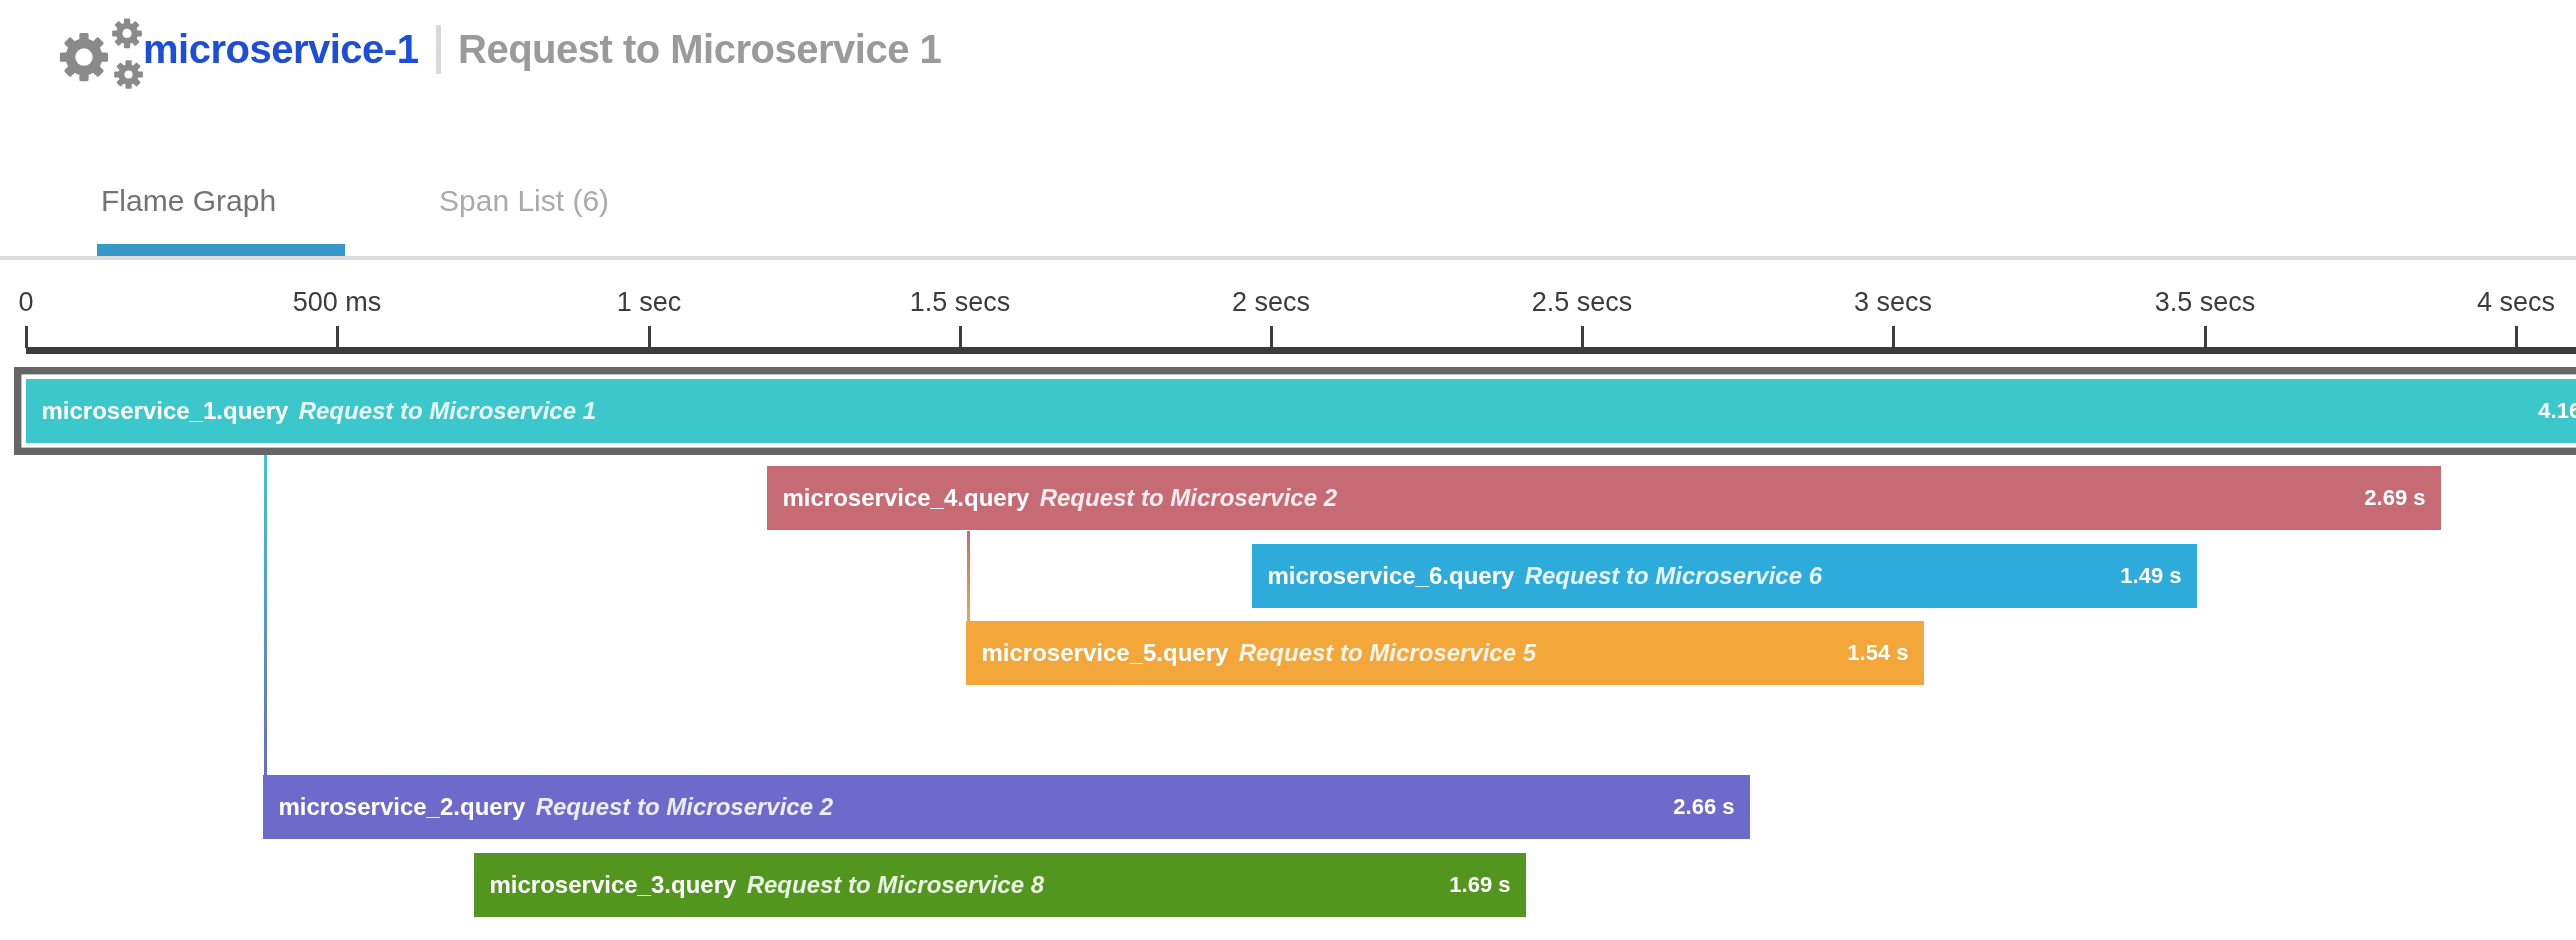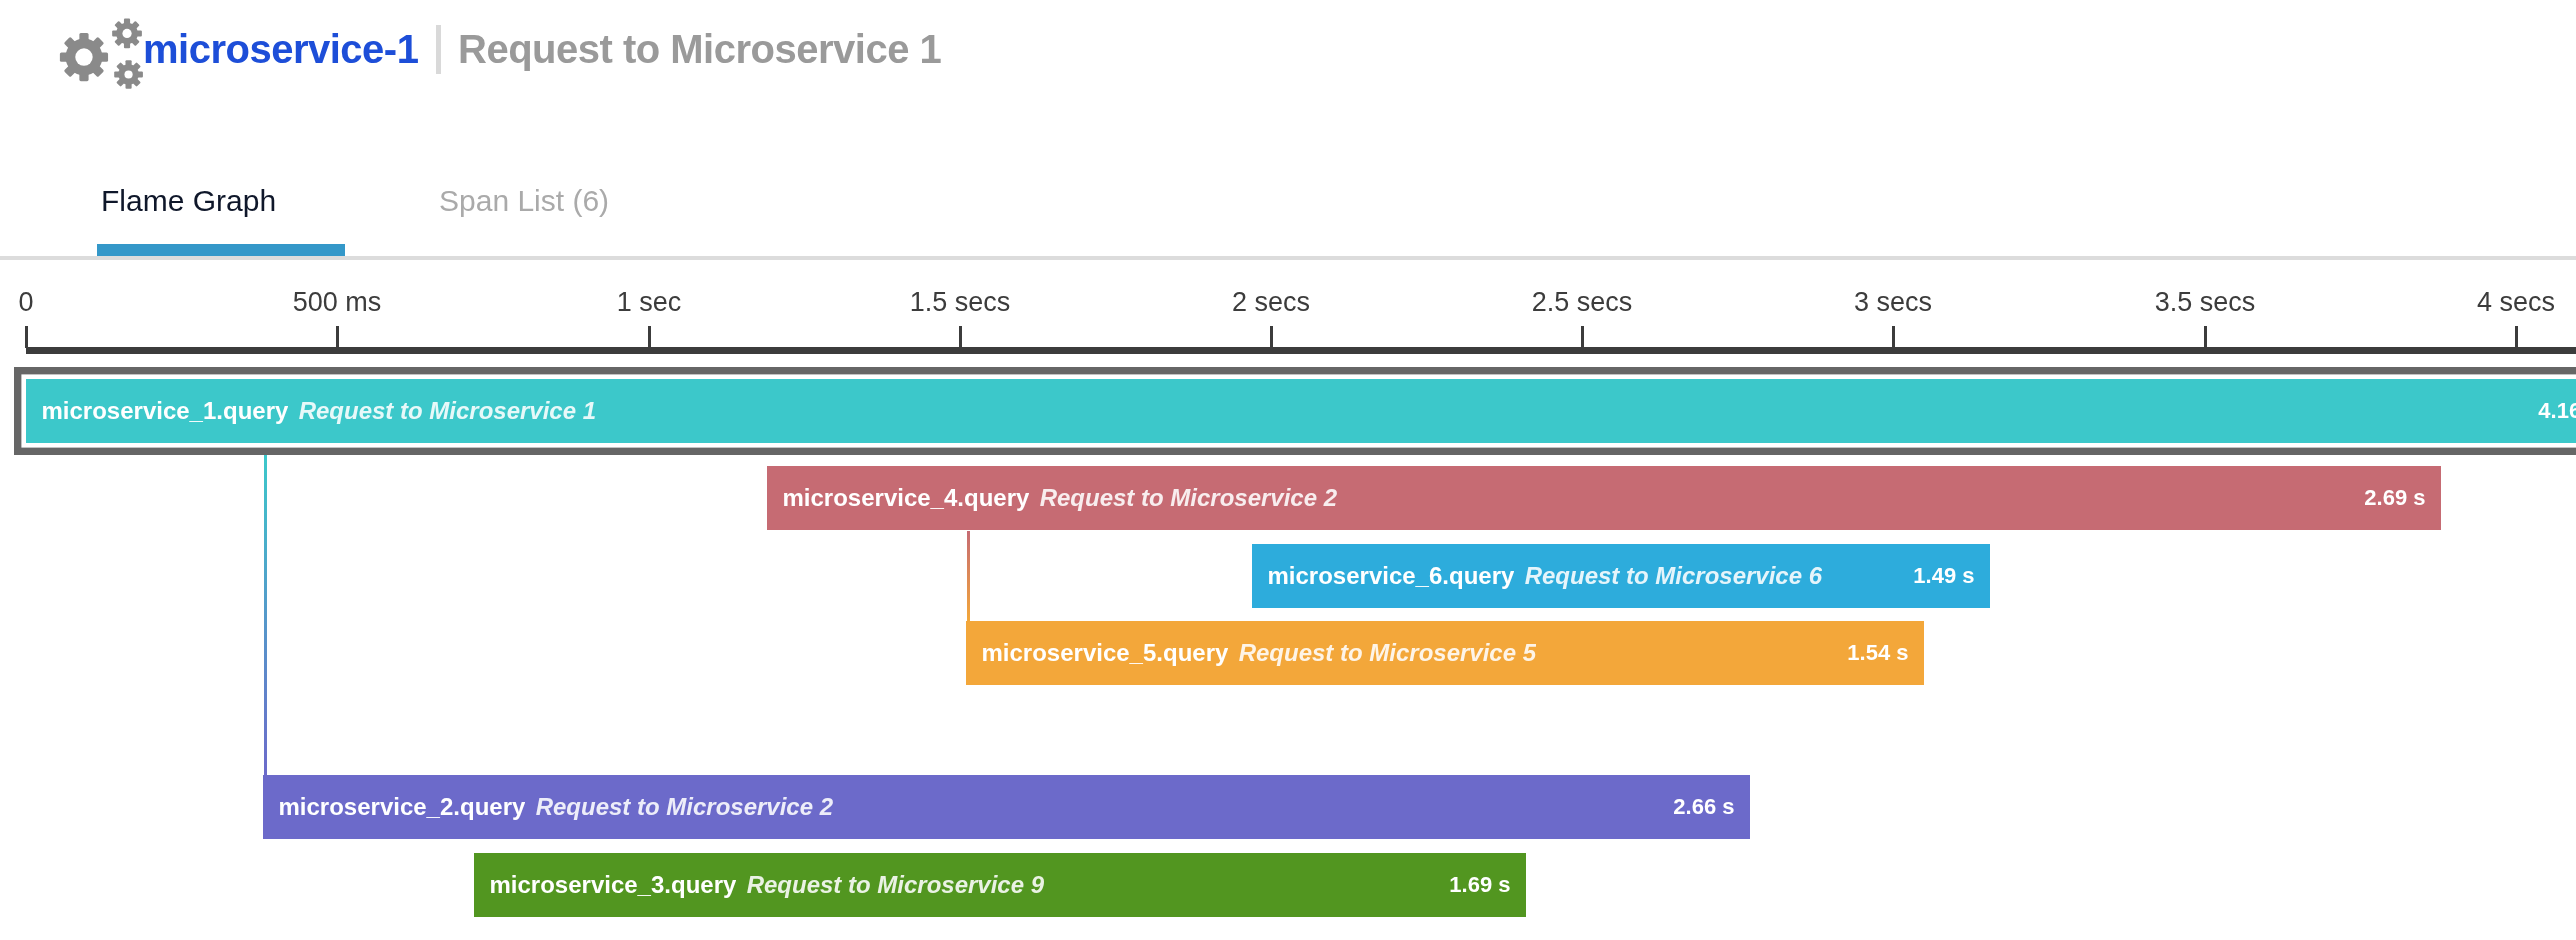--- a/index.html
+++ b/index.html
@@ -21,21 +21,21 @@
   .resource-name{font-size:40px;font-weight:bold;color:#9a9a9a;letter-spacing:-0.5px;}
   .meta-row{
     position:absolute;left:56px;top:100px;
     display:flex;align-items:baseline;white-space:nowrap;
     font-size:30px;color:#3a3a3a;
   }
   .meta-duration{margin-left:61px;}
   
   .tabs{position:absolute;left:0;top:184px;width:100%;height:77px;}
   .tab{position:absolute;top:0;font-size:30px;white-space:nowrap;cursor:pointer;}
-  .tab-flame{left:101px;color:#0f172a;}
+  .tab-flame{left:101px;color:#737373;}
   .tab-spanlist{left:439px;color:#aaaaaa;}
   .tab-underline{position:absolute;left:97px;top:60px;width:248px;height:12px;background:#3498c9;}
   .tabs-bottom-divider{position:absolute;left:0;top:72px;width:100%;height:4.1px;background:#dcdcdc;}
   
   .ruler{position:absolute;left:0;top:0;width:100%;height:361px;}
   .ruler-baseline{position:absolute;top:347px;height:6.7px;background:#3c3c3c;}
   .ruler-tick{position:absolute;top:326px;width:2.6px;height:21.6px;background:#3c3c3c;}
   .ruler-tick-label{
     position:absolute;top:287px;transform:translateX(-50%);
     font-size:27px;color:#3c3c3c;white-space:nowrap;
@@ -148,37 +148,37 @@
         <div class="span-bar" style="left: 26px; width: 2589px; top: 379px; background: rgb(60, 200, 202); box-shadow: rgb(255, 255, 255) 0px 0px 0px 4.6px, rgb(102, 102, 102) 0px 0px 0px 12px;">
           <span class="span-label">microservice_1.query</span>
           <span class="span-label span-resource">Request to Microservice 1</span>
           <span class="span-duration">4.16 s</span>
         </div>
         <div class="span-bar" style="left: 767px; width: 1674px; top: 466px; background: rgb(198, 107, 115);">
           <span class="span-label">microservice_4.query</span>
           <span class="span-label span-resource">Request to Microservice 2</span>
           <span class="span-duration">2.69 s</span>
         </div>
-        <div class="span-bar" style="left: 1252px; width: 738px; top: 544px; background: rgb(45, 172, 220);">
+        <div class="span-bar" style="left: 1252px; width: 945px; top: 544px; background: rgb(45, 172, 220);">
           <span class="span-label">microservice_6.query</span>
           <span class="span-label span-resource">Request to Microservice 6</span>
           <span class="span-duration">1.49 s</span>
         </div>
         <div class="span-bar" style="left: 966px; width: 958px; top: 621px; background: rgb(243, 167, 58);">
           <span class="span-label">microservice_5.query</span>
           <span class="span-label span-resource">Request to Microservice 5</span>
           <span class="span-duration">1.54 s</span>
         </div>
         <div class="span-bar" style="left: 263px; width: 1487px; top: 775px; background: rgb(108, 106, 202);">
           <span class="span-label">microservice_2.query</span>
           <span class="span-label span-resource">Request to Microservice 2</span>
           <span class="span-duration">2.66 s</span>
         </div>
         <div class="span-bar" style="left: 474px; width: 1052px; top: 853px; background: rgb(82, 150, 32);">
           <span class="span-label">microservice_3.query</span>
-          <span class="span-label span-resource">Request to Microservice 9</span>
+          <span class="span-label span-resource">Request to Microservice 8</span>
           <span class="span-duration">1.69 s</span>
         </div>
       </div>
   </div>
 
 </div>
 
 
 </body></html>

